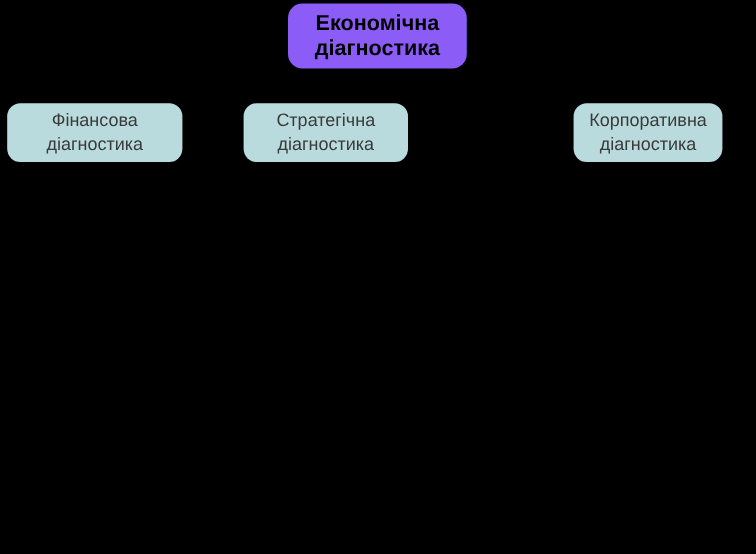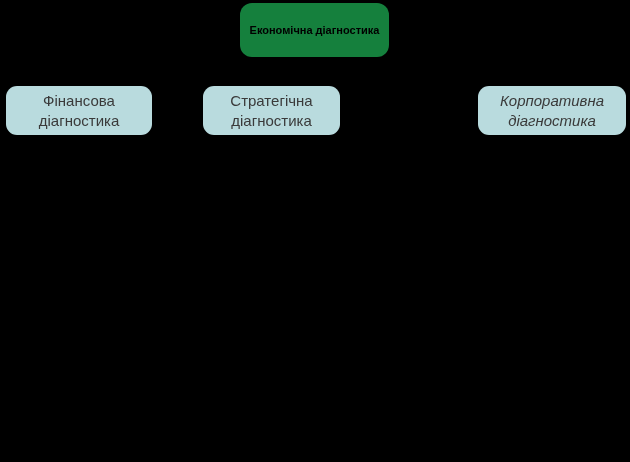--- a/index.html
+++ b/index.html
@@ -21,42 +21,42 @@
     align-items: center;
     justify-content: center;
     text-align: center;
     box-sizing: border-box;
   }
   .node-root {
     left: 240px;
     top: 3px;
     width: 149px;
     height: 54px;
-    background: #15803d;
+    background: #8b5cf6;
     border-radius: 12px;
     color: #000000;
     font-weight: bold;
-    font-size: 11px;
+    font-size: 18px;
     line-height: 21px;
     padding: 2px 8px;
   }
   .node-child {
     top: 86px;
     height: 49px;
     background: #B9DBDE;
     border-radius: 11px;
     color: #3a3a3a;
     font-weight: normal;
     font-size: 15px;
     line-height: 20px;
     padding: 2px 5px;
   }
   .node-child.pos-0 { left: 6px;   width: 146px; }
   .node-child.pos-1 { left: 203px; width: 137px; }
-  .node-child.pos-2 { left: 478px; width: 148px; font-style: italic; }
+  .node-child.pos-2 { left: 478px; width: 124px; }
 </style>
 </head>
 <body>
 
 <div class="canvas">
 
   <div class="node node-root">
     <span>Економічна діагностика</span>
   </div>
 

